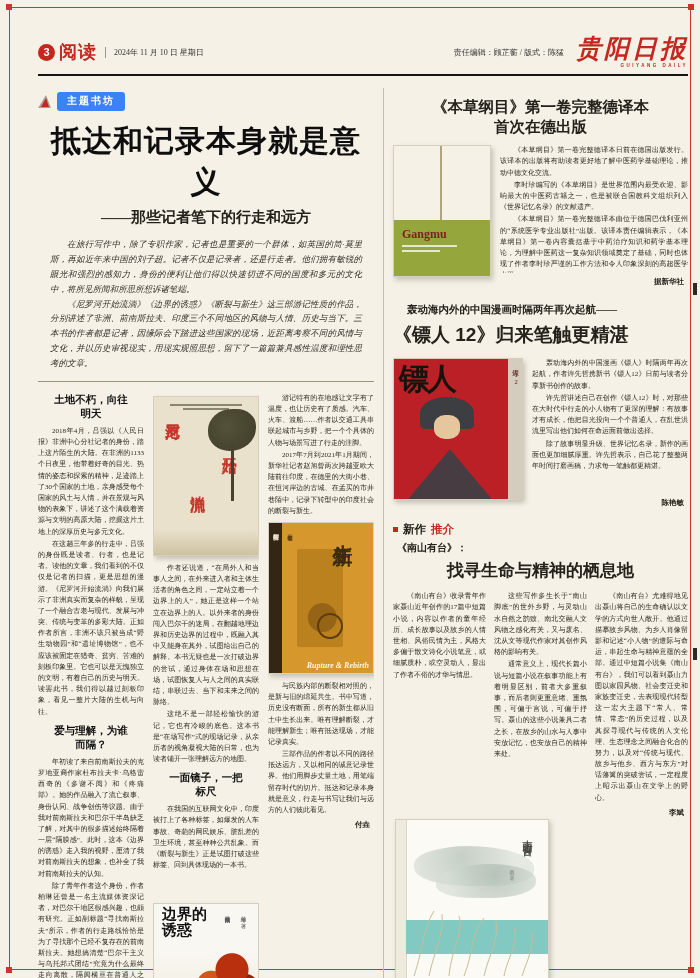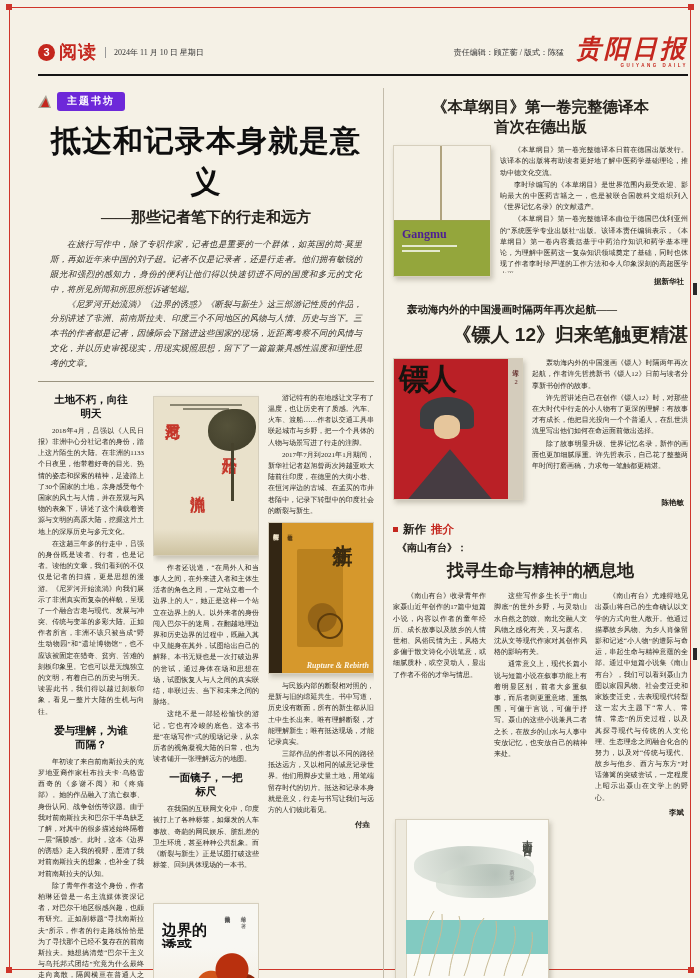--- a/index.html
+++ b/index.html
@@ -33,21 +33,21 @@
   .vdiv{width:1px;background:#c3bcab;flex:0 0 auto;}
   .left{width:336px;flex:0 0 auto;}
   .right{flex:1;min-width:0;}
 
   
   .badge-row{display:flex;align-items:center;gap:6px;margin:4px 0 6px;}
   .sail{width:0;height:0;border-left:8px solid transparent;border-right:5px solid transparent;
     border-bottom:13px solid #a9a395;position:relative;}
   .sail:after{content:"";position:absolute;left:-5px;top:3px;width:0;height:0;
     border-left:5px solid transparent;border-right:3px solid transparent;border-bottom:9px solid #c4271e;}
-  .badge{background:#6d28d9;color:#fff;font:bold 10px "Liberation Sans",sans-serif;
+  .badge{background:#3b82f6;color:#fff;font:bold 10px "Liberation Sans",sans-serif;
     padding:2px 10px 3px;border-radius:3px;letter-spacing:2px;}
   .f-title{font:900 30px "Liberation Sans",sans-serif;color:#0e0e0e;text-align:center;
     letter-spacing:1px;margin:10px 0 5px;}
   .f-sub{font:bold 15px "Liberation Serif",serif;text-align:center;margin:0 0 10px;}
   .intro{font-style:italic;font-size:8.5px;line-height:1.75;text-align:justify;
     padding:0 12px 10px;border-bottom:1px solid #9a937f;color:#33302a;}
   .intro p{margin:0;text-indent:2em;}
 
   .fcols{display:flex;gap:9px;margin-top:9px;height:664px;}
   .fcol{flex:1;min-width:0;overflow:hidden;position:relative;}
@@ -73,21 +73,21 @@
   .nile-t.t2{right:20%;top:32%;}
   .nile-t.t3{left:33%;top:55%;}
   .nile-tree{position:absolute;right:2px;top:12px;width:48px;height:42px;border-radius:50% 40% 55% 45%;
     background:radial-gradient(circle at 40% 40%,#55523a,#3e3b28);}
   .nile-trunk{position:absolute;right:24px;top:46px;width:3px;height:58px;background:#46422d;}
   .nile-ground{position:absolute;bottom:0;left:0;right:0;height:26px;
     background:linear-gradient(#00000000,#cdc2a0);}
 
   
   .cover-border{position:absolute;left:0;right:0;bottom:0;height:150px;background:#f8f7f2;margin:0;}
-  .bd-title{font:900 15px "Liberation Sans",sans-serif;color:#111;line-height:1.05;padding:18px 0 0 8px;}
+  .bd-title{font:900 15px "Liberation Sans",sans-serif;color:#111;line-height:1.05;padding:2px 0 0 8px;}
   .bd-sub{position:absolute;top:8px;right:26px;font-size:5.5px;color:#555;}
   .bd-author{position:absolute;top:8px;right:10px;font-size:5.5px;color:#555;}
   .bd-art{position:absolute;top:44px;left:0;right:0;height:62px;
     background:
       radial-gradient(circle at 75% 35%,#b9300e 0 16px,transparent 17px),
       radial-gradient(circle at 55% 60%,#d2551a 0 14px,transparent 15px),
       radial-gradient(circle at 88% 62%,#8c2408 0 12px,transparent 13px),
       radial-gradient(circle at 38% 75%,#e08a4e 0 10px,transparent 11px),
       linear-gradient(#f8f7f2,#f3ecdf);}
 
@@ -105,21 +105,21 @@
   .rp-eng{position:absolute;right:4px;bottom:3px;font:italic bold 8px "Liberation Serif",serif;color:#fdf6e6;}
 
   
   .cover-gangmu{width:96px;height:130px;flex:0 0 auto;margin:0;}
   .gm-ms{height:74px;background:
     repeating-linear-gradient(90deg,#c6b astray 0),
     repeating-linear-gradient(90deg,rgba(150,130,90,.55) 0 1px,transparent 1px 7px),#f2ecda;
     border-bottom:1px solid #9aa04a;position:relative;}
   .gm-ms:after{content:"";position:absolute;left:48%;top:0;bottom:0;width:2px;background:#b0a37f;}
   .gm-green{height:56px;background:#94a63c;padding-top:6px;}
-  .gm-title{color:#4c1d95;font:bold 12px "Liberation Serif",serif;margin-left:8px;}
+  .gm-title{color:#7f1d1d;font:bold 12px "Liberation Serif",serif;margin-left:8px;}
 
   
   .cover-biaoren{width:128px;height:140px;background:#ba2026;flex:0 0 auto;margin:0;}
   .br-title{position:absolute;top:0;left:5px;font:900 30px "Liberation Serif",serif;color:#16130f;
     letter-spacing:-2px;}
   .br-helm{position:absolute;top:38px;left:26px;width:54px;height:32px;background:#3c3e41;
     border-radius:50% 50% 12% 12%;}
   .br-face{position:absolute;top:56px;left:40px;width:26px;height:24px;background:#e6c69c;border-radius:42%;}
   .br-body{position:absolute;bottom:0;left:6px;width:100px;height:50px;background:#463c42;
     clip-path:polygon(8% 100%,50% 0,92% 100%);}
@@ -143,21 +143,21 @@
   .sec-tag{display:flex;align-items:center;gap:5px;font:bold 11.5px "Liberation Sans",sans-serif;margin:2px 0 2px;}
   .sec-bullet{width:5px;height:5px;background:#c4271e;flex:0 0 auto;}
   .tag-red{color:#c4271e;}
   .n1-title{font:900 15.5px "Liberation Sans",sans-serif;text-align:center;line-height:1.3;margin:9px 0 8px;}
   .news-row{display:flex;gap:9px;}
   .news-textcol{flex:1;min-width:0;}
   .clip{overflow:hidden;}
   .h128{height:128px;}
   .h136{height:136px;}
   .n2-kicker{font:bold 10.5px "Liberation Serif",serif;margin:16px 0 0;padding-left:14px;}
-  .n2-title{font:900 19px "Liberation Sans",sans-serif;text-align:right;margin:5px 0 10px;}
+  .n2-title{font:900 19px "Liberation Sans",sans-serif;text-align:left;margin:5px 0 10px;}
   .n3-kicker{font:bold 10px "Liberation Serif",serif;margin:4px 0 0;padding-left:4px;}
   .n3-title{font:900 17px "Liberation Sans",sans-serif;text-align:center;margin:4px 0 9px;}
   .n3-cols{display:flex;gap:8px;height:392px;position:relative;}
   .n3-col{flex:1;min-width:0;overflow:hidden;}
 </style>
 </head>
 <body>
 
 <div class="frame"></div>
 <div class="corner c-tl"></div>

